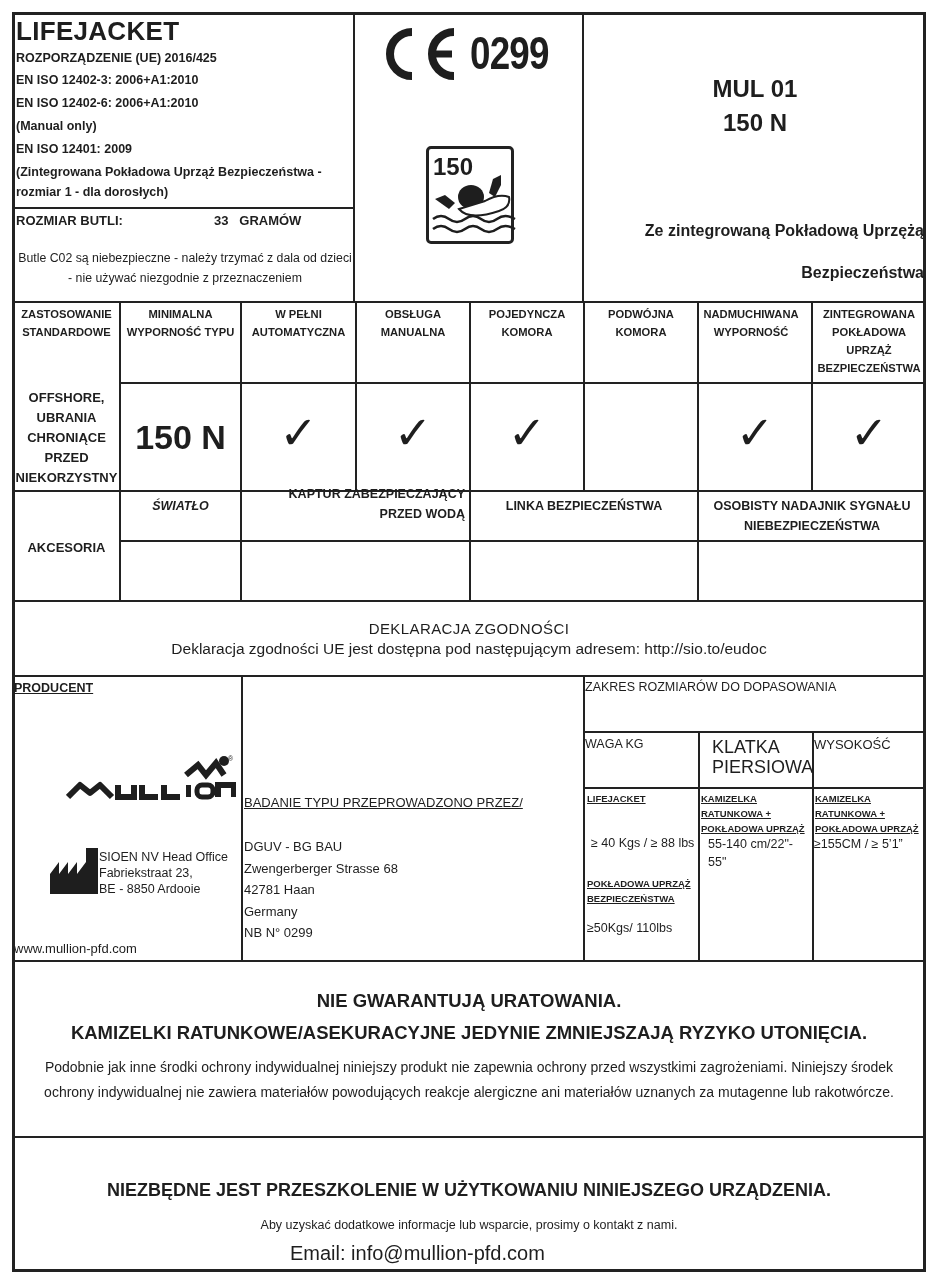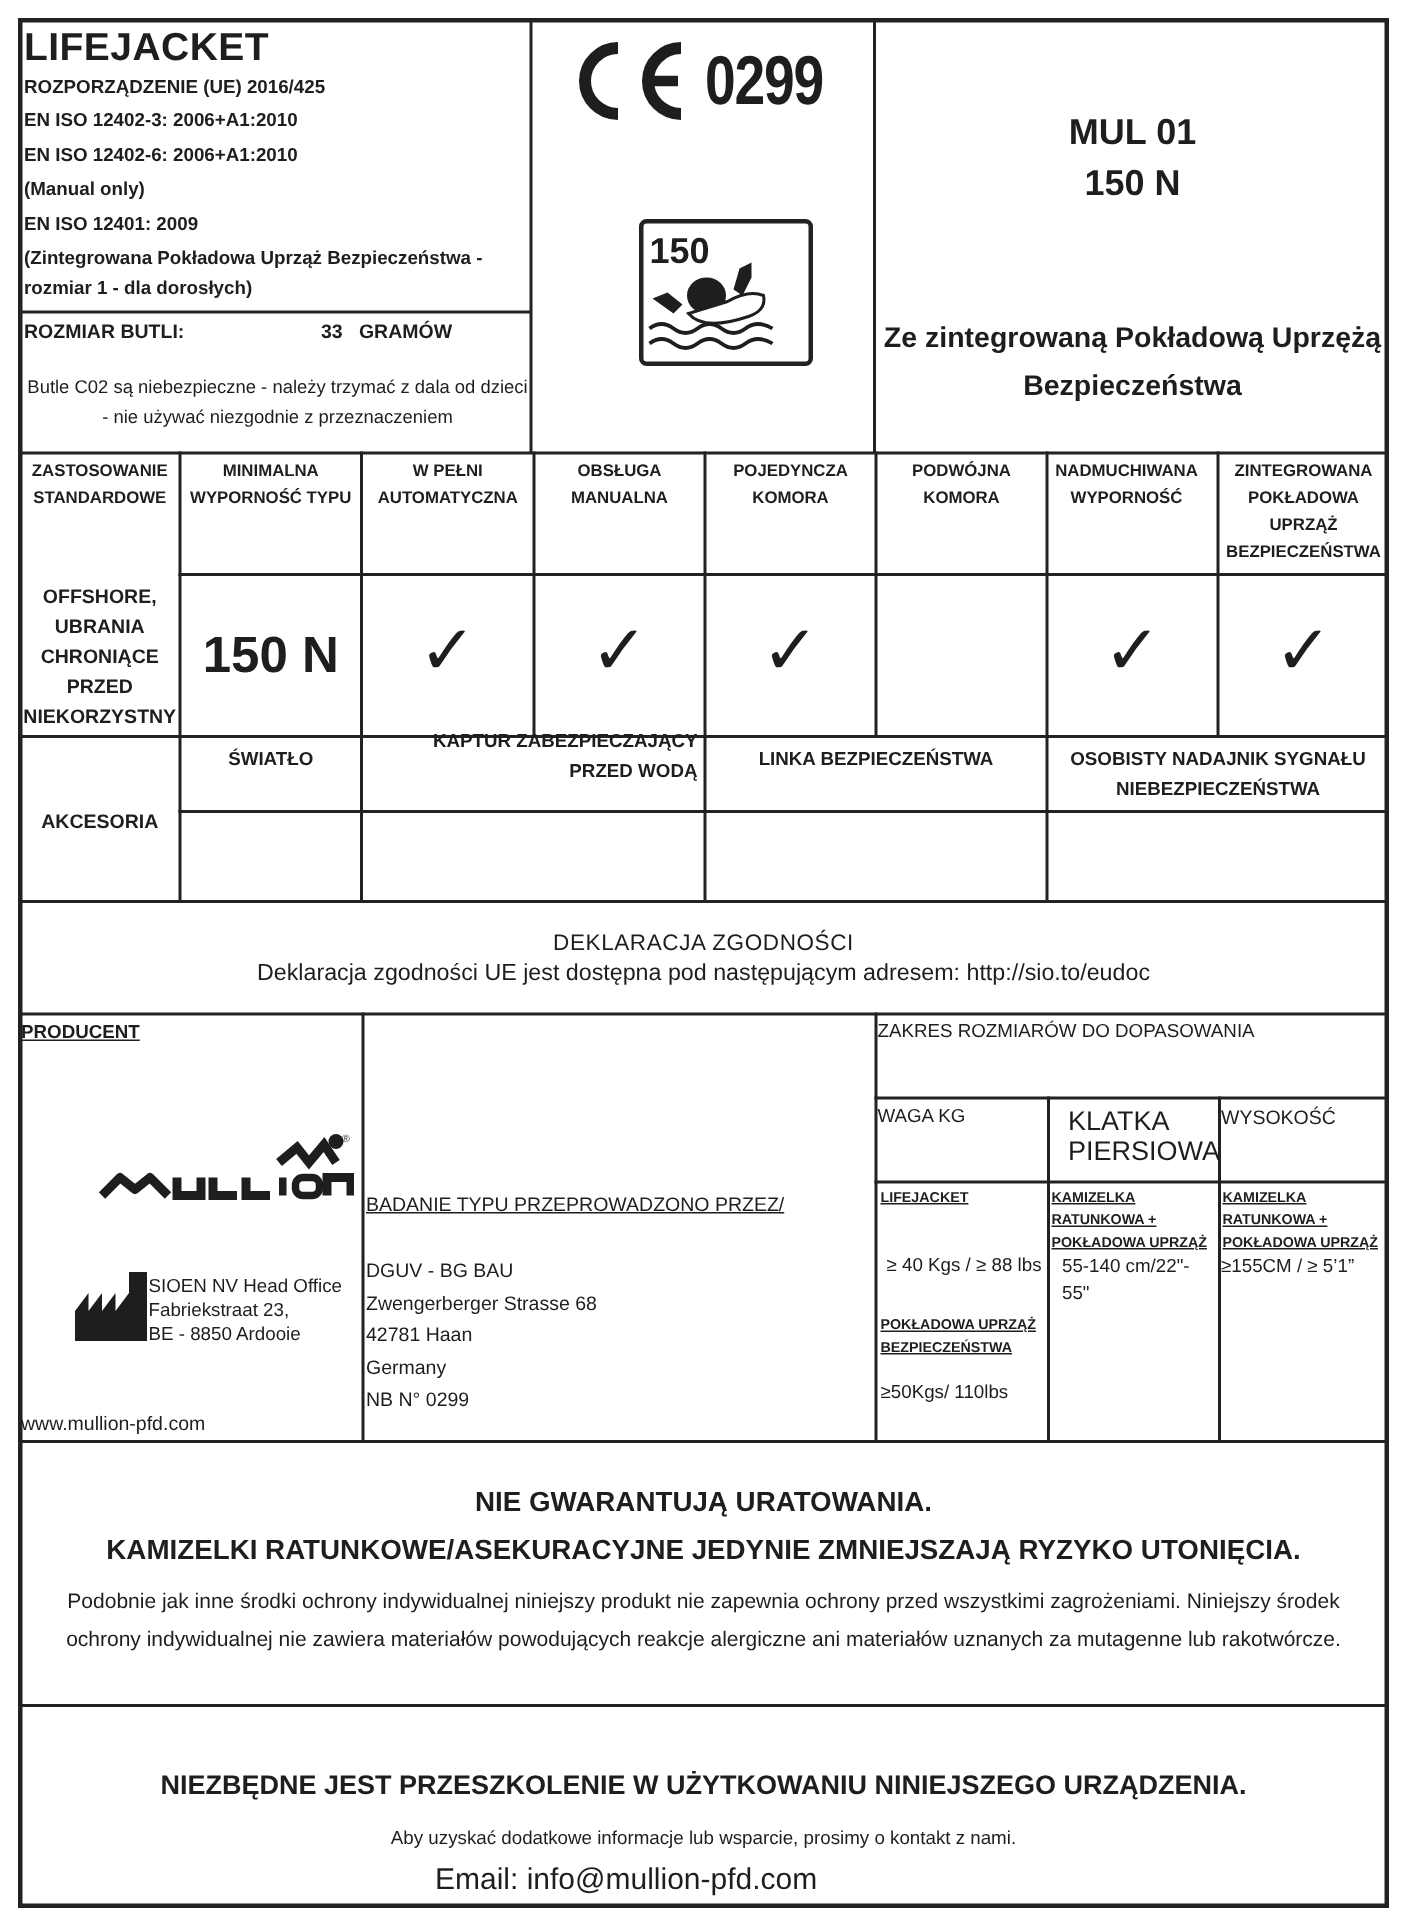--- a/index.html
+++ b/index.html
@@ -12,25 +12,25 @@
   .b { font-weight: bold; }
   .c { }
   .u { text-decoration: underline; }
 
   
   .title { left: 16px; top: 16px; font-size: 26px; font-weight: bold; letter-spacing: 0.3px; }
   .std { left: 16px; font-size: 12.5px; font-weight: bold; line-height: 22px; }
   .bottle-label { left: 16px; top: 213px; font-size: 13px; font-weight: bold; }
   .bottle-val { left: 214px; top: 213px; font-size: 13px; font-weight: bold; }
   .bottle-warn { left: 16px; top: 248px; width: 338px; font-size: 12.3px; line-height: 20px; text-align: center; }
-  .pict { left: 426px; top: 146px; width: 116px; height: 98px; border: 3px solid #222; border-radius: 5px; }
+  .pict { left: 426px; top: 146px; width: 88px; height: 98px; border: 3px solid #222; border-radius: 5px; }
 
   
   .model { left: 586px; top: 72px; width: 338px; text-align: center; font-size: 24px; font-weight: bold; line-height: 34px; }
-  .subtitle { left: 586px; top: 210px; width: 338px; text-align: center; font-size: 19px; font-weight: bold; line-height: 32px; }
+  .subtitle { left: 586px; top: 210px; width: 338px; text-align: right; font-size: 16px; font-weight: bold; line-height: 42px; }
 
   
   .th { font-size: 11.2px; font-weight: bold; text-align: center; line-height: 18px; }
   .check { font-size: 46px; font-weight: bold; text-align: center; line-height: 1; }
   .use { font-size: 13px; font-weight: bold; text-align: center; line-height: 20px; }
   .bigN { font-size: 34px; font-weight: bold; text-align: center; }
 
   .acc-h { font-size: 12.5px; font-weight: bold; text-align: center; line-height: 20px; }
 
   .decl-t { left: 14px; top: 620px; width: 910px; text-align: center; font-size: 15px; letter-spacing: 0.4px; }
@@ -129,21 +129,21 @@
 <div class="abs use" style="left:14px;top:388px;width:105px;">OFFSHORE, UBRANIA CHRONIĄCE PRZED NIEKORZYSTNY</div>
 <div class="abs bigN" style="left:121px;top:418px;width:119px;">150 N</div>
 <div class="abs check" style="left:242px;top:410px;width:113px;">✓</div>
 <div class="abs check" style="left:357px;top:410px;width:112px;">✓</div>
 <div class="abs check" style="left:471px;top:410px;width:112px;">✓</div>
 <div class="abs check" style="left:585px;top:410px;width:112px;"></div>
 <div class="abs check" style="left:699px;top:410px;width:112px;">✓</div>
 <div class="abs check" style="left:813px;top:410px;width:112px;">✓</div>
 
 <div class="abs acc-h" style="left:14px;top:538px;width:105px;font-size:13px;">AKCESORIA</div>
-<div class="abs acc-h" style="left:121px;top:496px;width:119px;">ŚWIATŁO</div>
+<div class="abs acc-h" style="left:121px;top:496px;width:119px;font-style:italic;">ŚWIATŁO</div>
 <div class="abs acc-h" style="left:242px;top:484px;width:227px;padding:0 4px;text-align:right;">KAPTUR ZABEZPIECZAJĄCY PRZED WODĄ</div>
 <div class="abs acc-h" style="left:471px;top:496px;width:226px;">LINKA BEZPIECZEŃSTWA</div>
 <div class="abs acc-h" style="left:699px;top:496px;width:226px;padding:0 6px;">OSOBISTY NADAJNIK SYGNAŁU NIEBEZPIECZEŃSTWA</div>
 
 <div class="abs decl-t">DEKLARACJA ZGODNOŚCI</div>
 <div class="abs decl-b">Deklaracja zgodności UE jest dostępna pod następującym adresem: http://sio.to/eudoc</div>
 
 <div class="abs b u c" style="left:14px;top:681px;width:227px;font-size:12.5px;">PRODUCENT</div>
 <div class="abs" style="left:66px;top:753px;">
   <svg width="170" height="52" viewBox="0 0 170 52">

